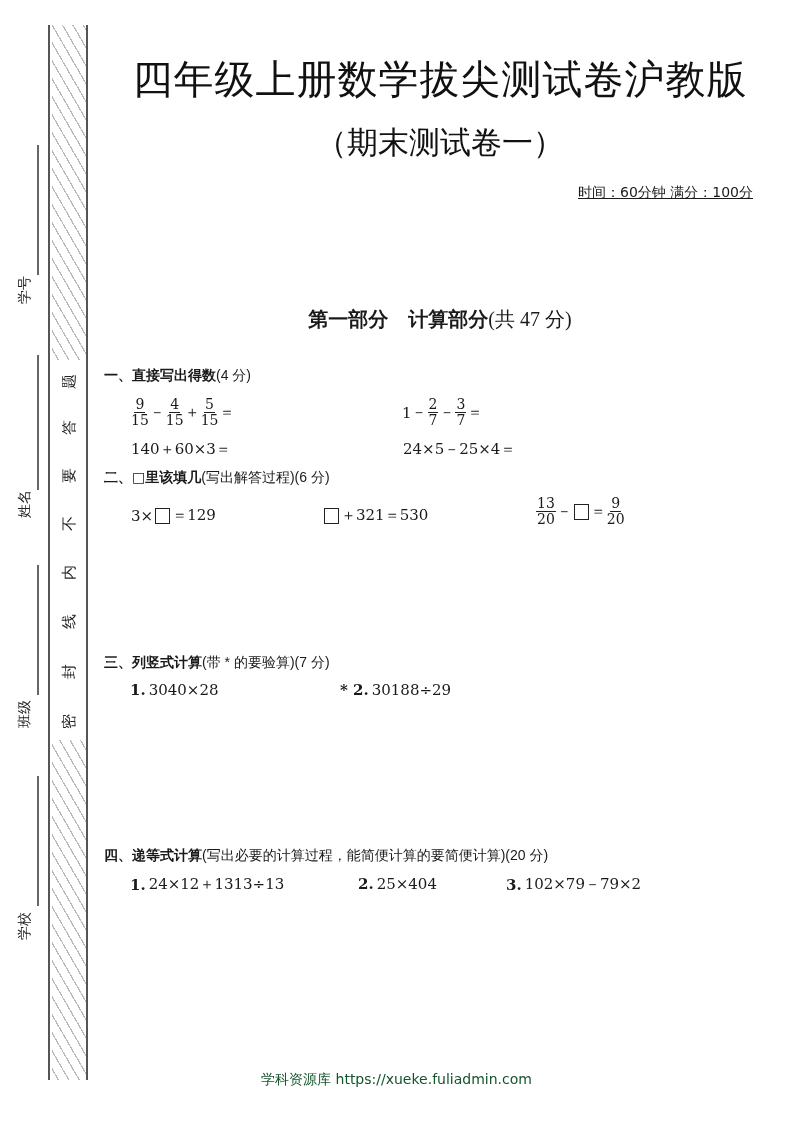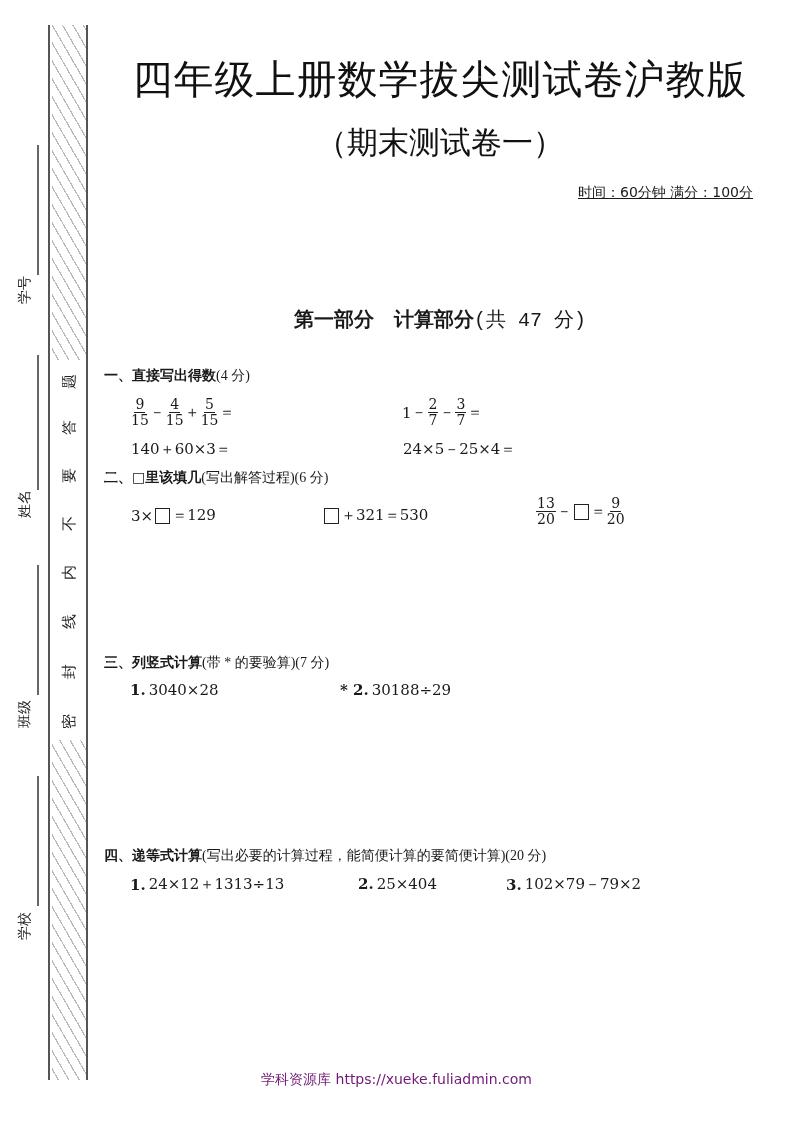--- a/index.html
+++ b/index.html
@@ -48,33 +48,33 @@
     position: absolute; left: 104px; top: 209px; width: 654px; border-collapse: collapse;
     font-size: 13px; border: 2px solid #222;
   }
   table.score td { border: 1px solid #333; height: 30px; text-align: center; }
   table.score td.first { width: 96px; letter-spacing: 14px; }
 
   .part-title {
     position: absolute; left: 100px; top: 306px; width: 680px; text-align: center;
     font-family: "DejaVu Sans", sans-serif; font-size: 20px; font-weight: bold;
   }
-  .part-title .pts { font-weight: normal; font-family: Liberation Mono, monospace; }
+  .part-title .pts { font-weight: normal; font-family: Liberation Serif, serif; }
 
   .q-head { position: absolute; left: 104px; font-size: 14px; font-family: "DejaVu Sans", sans-serif; font-weight: bold; }
-  .q-head .note { font-weight: normal; font-family: Liberation Serif, serif; }
+  .q-head .note { font-weight: normal; font-family: Liberation Sans, sans-serif; }
   .expr { position: absolute; font-size: 15px; font-family: "DejaVu Serif", serif; white-space: nowrap; display: flex; align-items: center; }
   .expr b { font-weight: bold; margin-right: 3px; }
   .frac { display: inline-flex; flex-direction: column; align-items: center; line-height: 15px; font-size: 14px; margin: 0 1px; }
   .frac .num { border-bottom: 1px solid #222; padding: 0 1px; }
   .box { display: inline-block; width: 13px; height: 14px; border: 1.5px solid #222; margin: 0 2px; vertical-align: middle; }
 
   .footer {
     position: absolute; left: 0; top: 1071px; width: 793px; text-align: center;
-    font-family: "DejaVu Sans", sans-serif; font-size: 14px; color: #701a75;
+    font-family: "DejaVu Sans", sans-serif; font-size: 14px; color: #14532d;
   }
 </style>
 </head>
 <body>
 
 <div class="bind-line" style="left:48px;"></div>
 <div class="bind-line" style="left:86px;"></div>
 <div class="hatch"></div>
 <div class="hatch-cover"></div>
 

